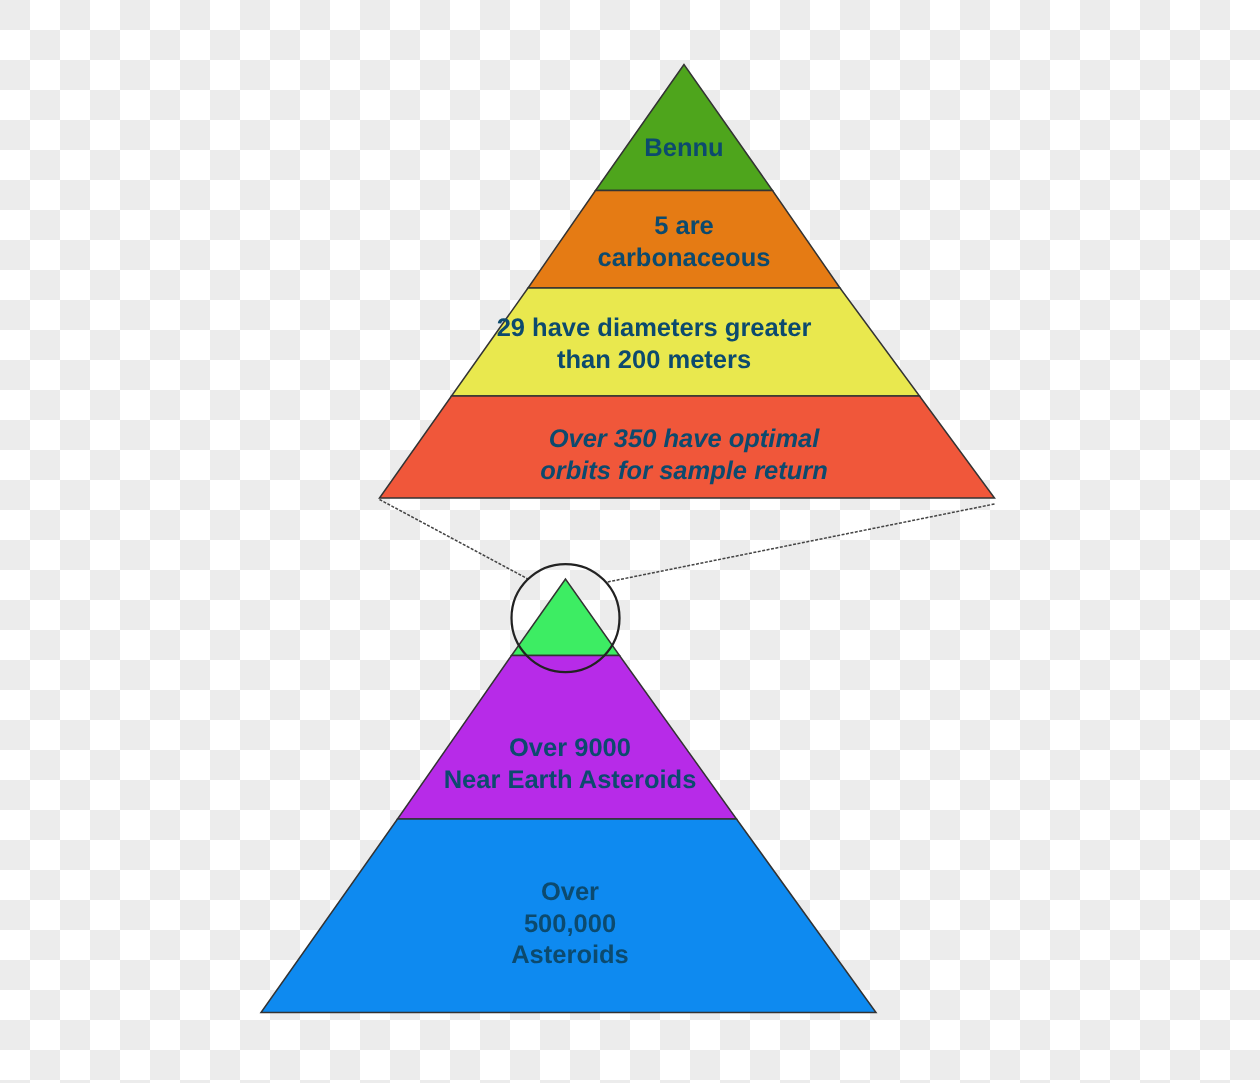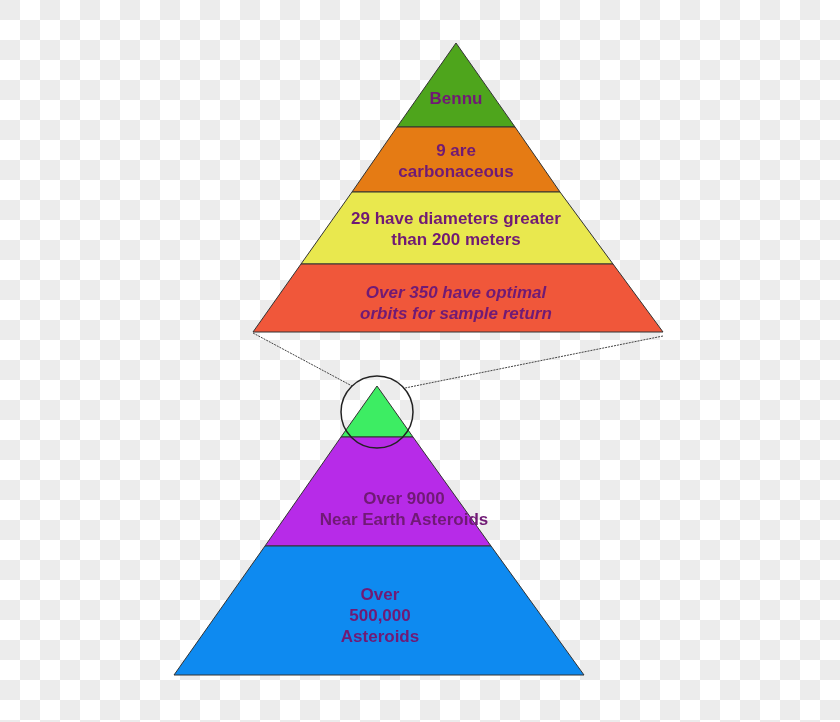--- a/index.html
+++ b/index.html
@@ -9,21 +9,21 @@
     background-image:
       linear-gradient(45deg, #ececec 25%, transparent 25%, transparent 75%, #ececec 75%),
       linear-gradient(45deg, #ececec 25%, transparent 25%, transparent 75%, #ececec 75%);
     background-size: 40px 40px;
     background-position: 20px 0, 0 20px;
     font-family: "Liberation Sans", sans-serif;
   }
   svg.diagram { position: absolute; left: 0; top: 0; }
   .lbl {
     position: absolute; text-align: center; font-weight: bold;
-    font-size: 17px; line-height: 21px; color: #701a75;
+    font-size: 17px; line-height: 21px; color: #0c4a6e;
     transform: translateX(-50%); white-space: pre-line;
   }
 </style>
 </head>
 <body>
 
 <svg class="diagram" width="840" height="722" viewBox="0 0 840 722">
 
   <line x1="253" y1="333" x2="352" y2="386" stroke="#444" stroke-width="1" stroke-dasharray="2,1"></line>
   <line x1="663" y1="336" x2="405" y2="388" stroke="#444" stroke-width="1" stroke-dasharray="2,1"></line>
@@ -38,24 +38,24 @@
   <g stroke="#333" stroke-width="1">
     <polygon fill="#3ded63" points="377,386 341,437 413,437"></polygon>
     <polygon fill="#b72be8" points="341,437 413,437 491,546 265,546"></polygon>
     <polygon fill="#0e8af0" points="265,546 491,546 584,675 174,675"></polygon>
   </g>
 
   <circle cx="377" cy="412" r="36" fill="none" stroke="#222" stroke-width="1.5"></circle>
 </svg>
 
 <div class="lbl" style="left:456px; top:88px;">Bennu</div>
-<div class="lbl" style="left:456px; top:140px;">9 are
+<div class="lbl" style="left:456px; top:140px;">5 are
 carbonaceous</div>
-<div class="lbl" style="left:456px; top:208px;">29 have diameters greater
+<div class="lbl" style="left:436px; top:208px;">29 have diameters greater
 than 200 meters</div>
 <div class="lbl" style="left:456px; top:282px;font-style:italic;">Over 350 have optimal
 orbits for sample return</div>
 
-<div class="lbl" style="left:380px; top:488px;margin-left:24px;">Over 9000
+<div class="lbl" style="left:380px; top:488px;">Over 9000
 Near Earth Asteroids</div>
 <div class="lbl" style="left:380px; top:584px;text-align:center;">Over
 500,000
 Asteroids</div>
 
 </body></html>

